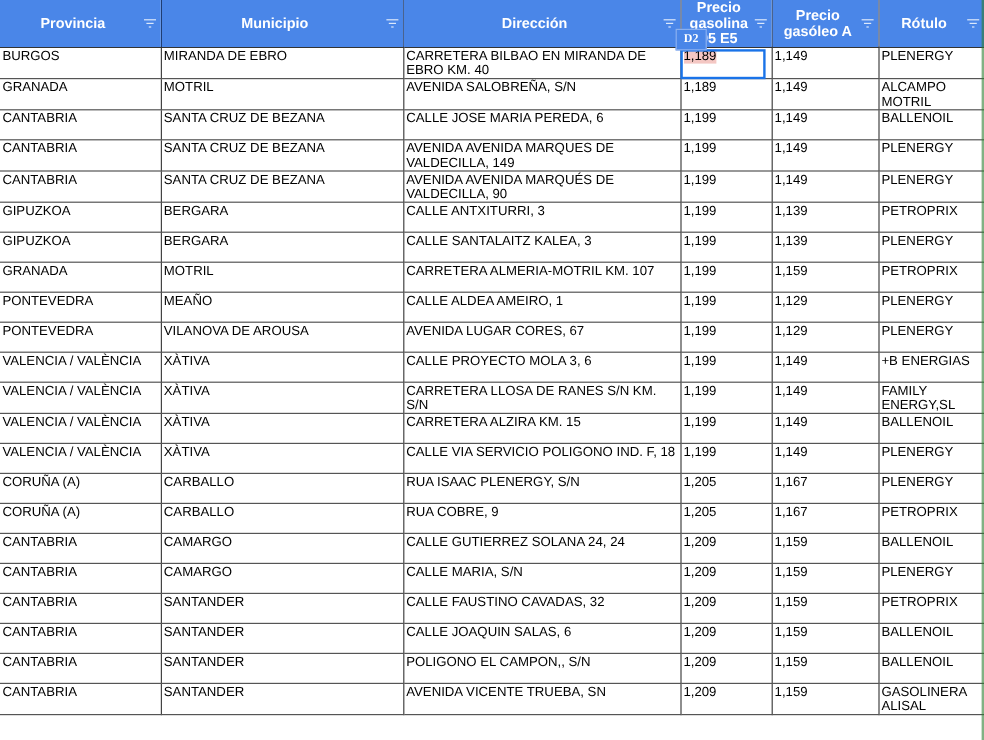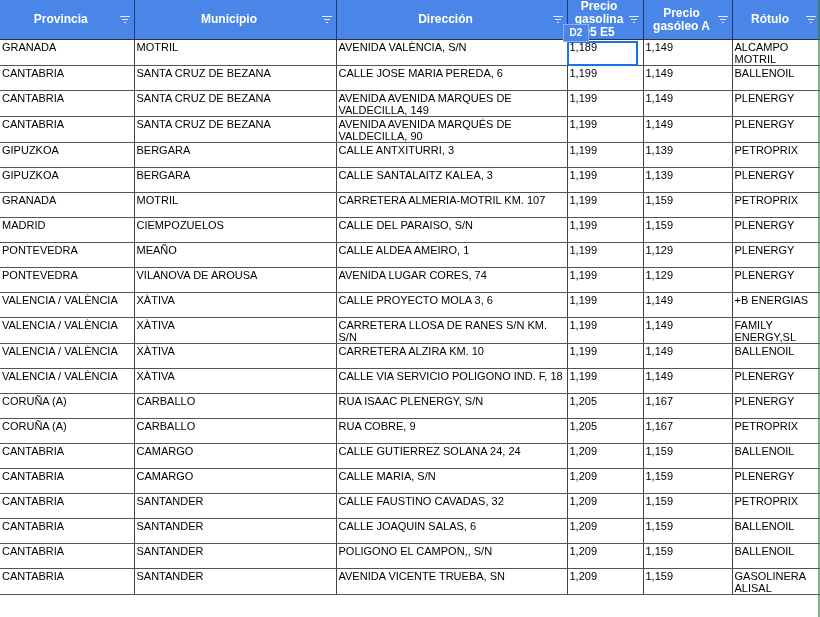--- a/index.html
+++ b/index.html
@@ -7,21 +7,21 @@
   .sheet { position:absolute; left:0; top:0; width:820px; height:617px; }
   table { border-collapse:collapse; table-layout:fixed; width:820px; }
   col.c0 { width:134px; } col.c1 { width:202px; } col.c2 { width:231px; }
   col.c3 { width:76px; } col.c4 { width:89px; } col.c5 { width:88px; }
   th { background:#4a86e8; color:#ffffff; font-weight:bold; font-size:12px; height:38px; padding:0 16px 0 4px; position:relative; border-right:1px solid #1f3d73; border-bottom:1px solid #333; line-height:13px; text-align:center; vertical-align:middle; overflow:hidden; }
   th .filt { position:absolute; right:4px; top:50%; margin-top:-4px; width:10px; height:8px; }
   th .filt i { display:block; height:1px; background:#dce8fb; margin:0 auto 2px; }
   td { font-size:11px; color:#000; height:23px; border-right:1px solid #444; border-bottom:1px solid #555; padding:1px 2px 0 2px; vertical-align:top; line-height:12px; overflow:hidden; white-space:normal; }
   .selbox { position:absolute; left:567px; top:41px; width:71px; height:25px; border:2px solid #1a73e8; box-sizing:border-box; background:transparent; }
   .selval { background:#f4c7c3; }
-  .cellref { position:absolute; left:563px; top:24px; width:24px; height:16px; background:#4a86e8; color:#fff; font-size:10px; font-weight:bold; text-align:center; line-height:16px; border:1px solid #8ab0f0; }
+  .cellref { position:absolute; left:563px; top:24px; width:24px; height:16px; background:#4a86e8; color:#fff; font-size:10px; font-weight:bold; text-align:center; line-height:16px; border:1px solid #8ab0f0;font-family:Liberation Serif, serif; }
   .greenline { position:absolute; right:0; top:0; width:2px; height:617px; background:#2e7d32; opacity:0.6; }
 </style>
 </head>
 <body>
 
 <div class="sheet">
   <table>
     <colgroup>
         <col class="c0">
         <col class="c1">
@@ -59,23 +59,31 @@
             </span></th>
           <th><span>Rótulo</span><span class="filt">
               <i style="width:10px"></i>
               <i style="width:6px"></i>
               <i style="width:2px"></i>
             </span></th>
         </tr>
     </thead>
     <tbody id="body">
         <tr>
+          <td><span>BURGOS</span></td>
+          <td><span>MIRANDA DE EBRO</span></td>
+          <td><span>CARRETERA BILBAO  EN  MIRANDA DE EBRO KM. 40</span></td>
+          <td><span class="selval">1,189</span></td>
+          <td><span>1,149</span></td>
+          <td><span>PLENERGY</span></td>
+        </tr>
+        <tr>
           <td><span>GRANADA</span></td>
           <td><span>MOTRIL</span></td>
-          <td><span>AVENIDA VALÈNCIA, S/N</span></td>
+          <td><span>AVENIDA SALOBREÑA, S/N</span></td>
           <td><span>1,189</span></td>
           <td><span>1,149</span></td>
           <td><span>ALCAMPO MOTRIL</span></td>
         </tr>
         <tr>
           <td><span>CANTABRIA</span></td>
           <td><span>SANTA CRUZ DE BEZANA</span></td>
           <td><span>CALLE JOSE MARIA PEREDA, 6</span></td>
           <td><span>1,199</span></td>
           <td><span>1,149</span></td>
@@ -115,39 +123,31 @@
         </tr>
         <tr>
           <td><span>GRANADA</span></td>
           <td><span>MOTRIL</span></td>
           <td><span>CARRETERA ALMERIA-MOTRIL KM. 107</span></td>
           <td><span>1,199</span></td>
           <td><span>1,159</span></td>
           <td><span>PETROPRIX</span></td>
         </tr>
         <tr>
-          <td><span>MADRID</span></td>
-          <td><span>CIEMPOZUELOS</span></td>
-          <td><span>CALLE DEL PARAISO, S/N</span></td>
-          <td><span>1,199</span></td>
-          <td><span>1,159</span></td>
-          <td><span>PLENERGY</span></td>
-        </tr>
-        <tr>
           <td><span>PONTEVEDRA</span></td>
           <td><span>MEAÑO</span></td>
           <td><span>CALLE ALDEA AMEIRO, 1</span></td>
           <td><span>1,199</span></td>
           <td><span>1,129</span></td>
           <td><span>PLENERGY</span></td>
         </tr>
         <tr>
           <td><span>PONTEVEDRA</span></td>
           <td><span>VILANOVA DE AROUSA</span></td>
-          <td><span>AVENIDA LUGAR CORES, 74</span></td>
+          <td><span>AVENIDA LUGAR CORES, 67</span></td>
           <td><span>1,199</span></td>
           <td><span>1,129</span></td>
           <td><span>PLENERGY</span></td>
         </tr>
         <tr>
           <td><span>VALENCIA / VALÈNCIA</span></td>
           <td><span>XÀTIVA</span></td>
           <td><span>CALLE PROYECTO MOLA 3, 6</span></td>
           <td><span>1,199</span></td>
           <td><span>1,149</span></td>
@@ -157,21 +157,21 @@
           <td><span>VALENCIA / VALÈNCIA</span></td>
           <td><span>XÀTIVA</span></td>
           <td><span>CARRETERA LLOSA DE RANES S/N KM. S/N</span></td>
           <td><span>1,199</span></td>
           <td><span>1,149</span></td>
           <td><span>FAMILY ENERGY,SL</span></td>
         </tr>
         <tr>
           <td><span>VALENCIA / VALÈNCIA</span></td>
           <td><span>XÀTIVA</span></td>
-          <td><span>CARRETERA ALZIRA KM. 10</span></td>
+          <td><span>CARRETERA ALZIRA KM. 15</span></td>
           <td><span>1,199</span></td>
           <td><span>1,149</span></td>
           <td><span>BALLENOIL</span></td>
         </tr>
         <tr>
           <td><span>VALENCIA / VALÈNCIA</span></td>
           <td><span>XÀTIVA</span></td>
           <td><span>CALLE VIA SERVICIO POLIGONO IND. F, 18</span></td>
           <td><span>1,199</span></td>
           <td><span>1,149</span></td>

